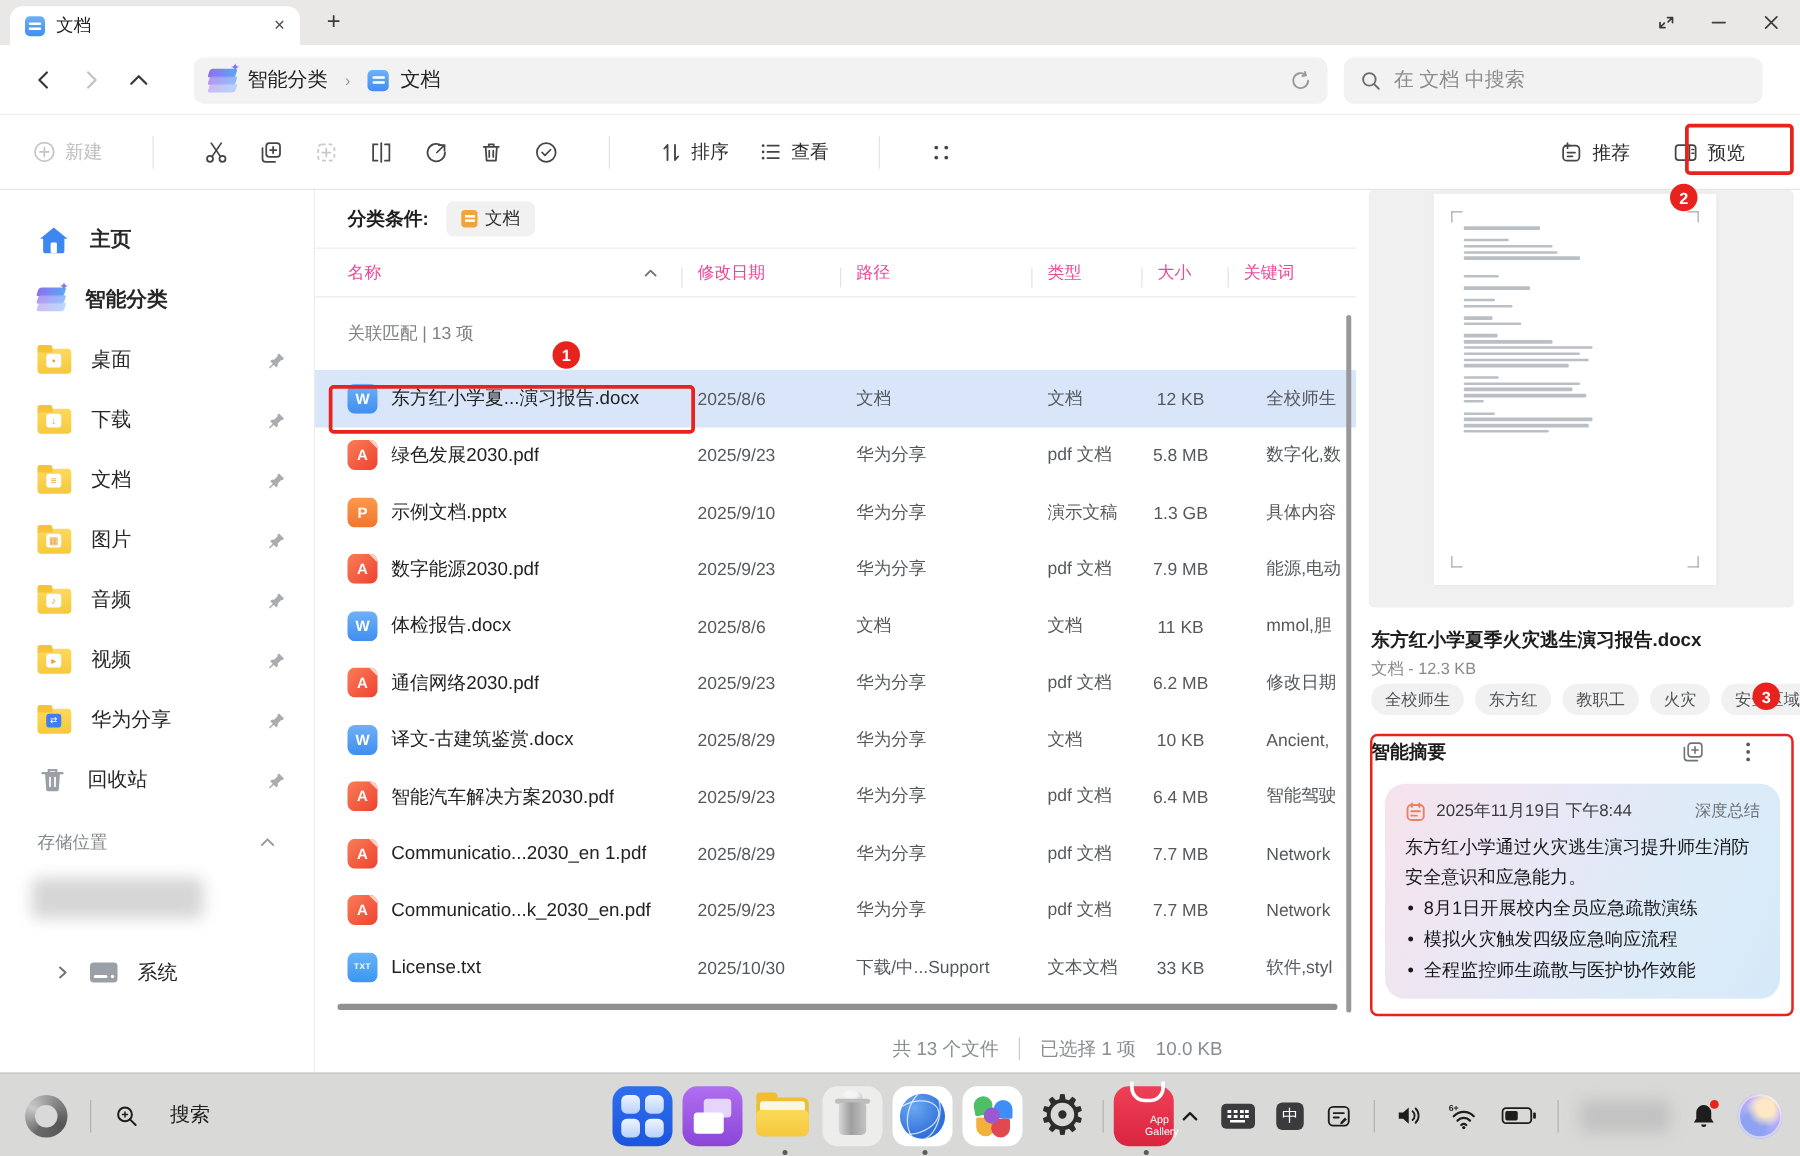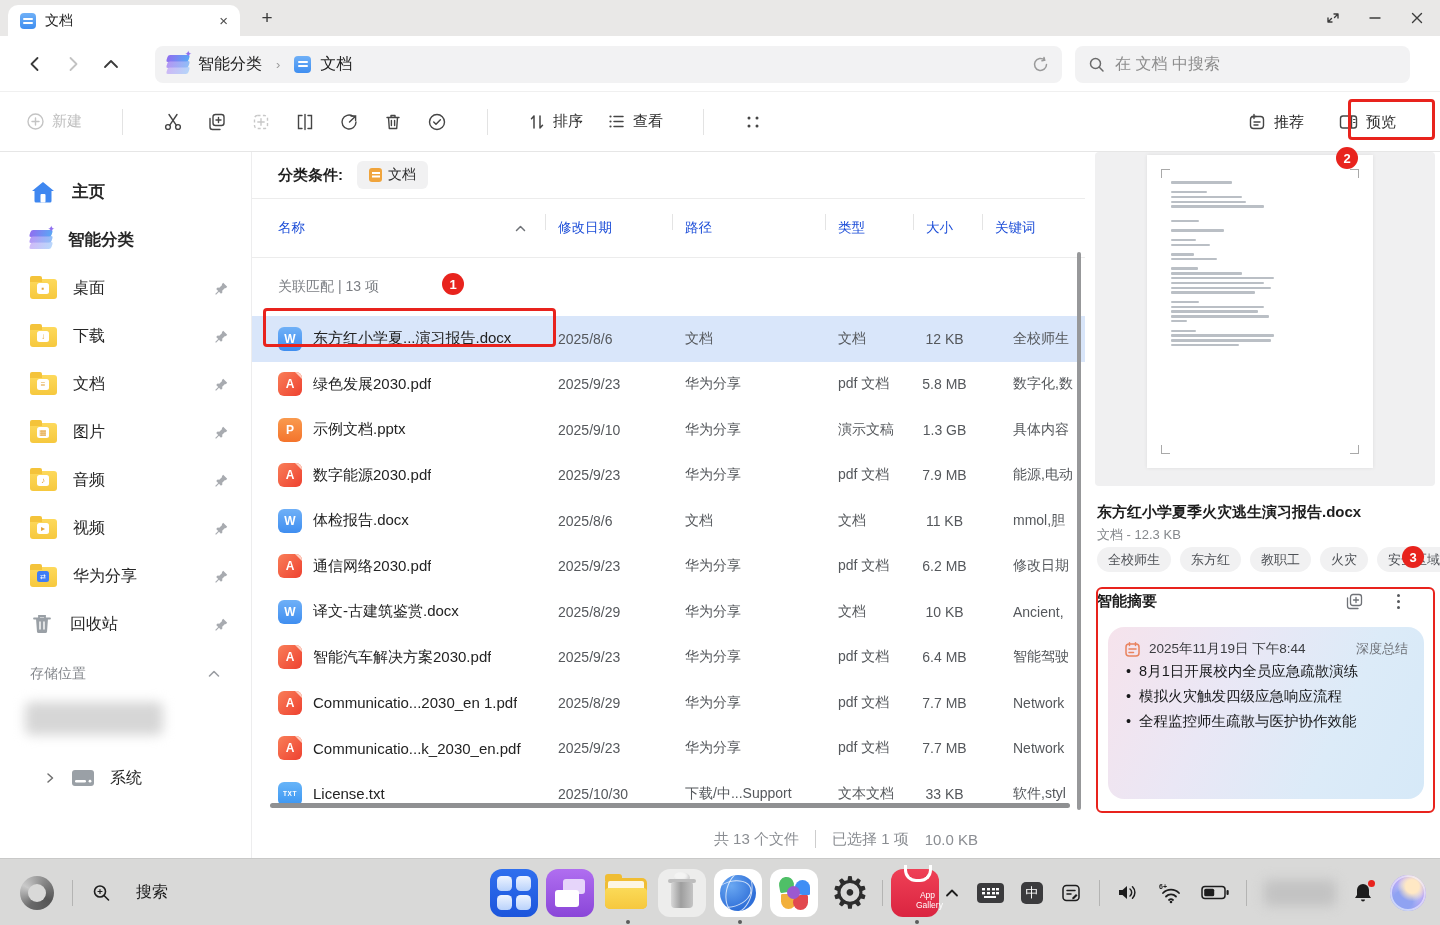--- a/index.html
+++ b/index.html
@@ -64,21 +64,21 @@
   .sb-blur{margin:10px 0 0 25px;width:138px;height:33px;background:#d6d6d6;border-radius:6px;filter:blur(6px);}
   .sb-system{margin-top:22px;height:42px;display:flex;align-items:center;padding-left:44px;gap:14px;font-size:16px;color:#272727;}
   
   .filearea{position:absolute;left:252px;top:152px;width:833px;height:668px;background:#fff;overflow:hidden;}
   .filter-row{height:46px;display:flex;align-items:center;padding-left:26px;gap:14px;font-size:15px;}
   .filter-label{font-weight:bold;color:#1e1e1e;}
   .filter-chip{background:#f1f1f2;border-radius:6px;height:28px;display:flex;align-items:center;gap:6px;padding:0 12px;font-size:14px;color:#2c2c2c;}
   .chip-doc{width:13px;height:14px;border-radius:3px;background:#f0a43c;position:relative;}
   .chip-doc::after{content:"";position:absolute;left:2.5px;top:4px;width:8px;height:1.5px;background:#fff;box-shadow:0 3.5px 0 #fff;}
   .grid-cols{display:grid;grid-template-columns:293px 127px 153px 88px 69px 1fr;align-items:center;}
-  .head-row{height:60px;border-top:1px solid #ececec;border-bottom:1px solid #ececec;font-size:13.5px;color:#1d4ed8;}
+  .head-row{height:40px;border-top:1px solid #ececec;border-bottom:1px solid #ececec;font-size:13.5px;color:#ec4899;}
   .head-cell{padding-left:13px;display:flex;align-items:center;position:relative;height:100%;}
   .head-cell.first{padding-left:26px;}
   .head-cell:not(.first)::before{content:"";position:absolute;left:0;top:15px;height:16px;width:1px;background:#e4e4e4;}
   .sort-caret{margin-left:auto;margin-right:18px;}
   .group-row{height:58px;display:flex;align-items:center;padding-left:26px;font-size:14px;color:#7c7f84;}
   .frow{height:45.5px;font-size:14px;color:#55585c;}
   .frow.selected{background:#d9e6fa;}
   .cell{padding-left:13px;white-space:nowrap;overflow:hidden;}
   .cell.name{padding-left:26px;display:flex;align-items:center;gap:11px;font-size:15px;color:#232323;}
   .cell.size{text-align:center;padding-left:0;padding-right:6px;}
@@ -796,20 +796,21 @@
       <div class="sum-row1">
         <span>
           <svg width="17" height="17" viewBox="0 0 17 17">
               <rect x="2" y="3" width="13" height="12" rx="3" stroke="#e9835f" stroke-width="1.5" fill="none"></rect>
               <path d="M5.5 1.8 L5.5 4.5 M11.5 1.8 L11.5 4.5 M5 8 L12 8 M5 11.5 L9.5 11.5" stroke="#e9835f" stroke-width="1.5" stroke-linecap="round"></path>
             </svg>
         </span>
         <span>2025年11月19日 下午8:44</span>
         <span class="sum-mode">深度总结</span>
       </div>
+      <div class="sum-text">东方红小学通过火灾逃生演习提升师生消防安全意识和应急能力。</div>
       <div class="sum-bullets">
 
           <div class="sum-bullet">
             <span>8月1日开展校内全员应急疏散演练</span>
           </div>
 
           <div class="sum-bullet">
             <span>模拟火灾触发四级应急响应流程</span>
           </div>
 

